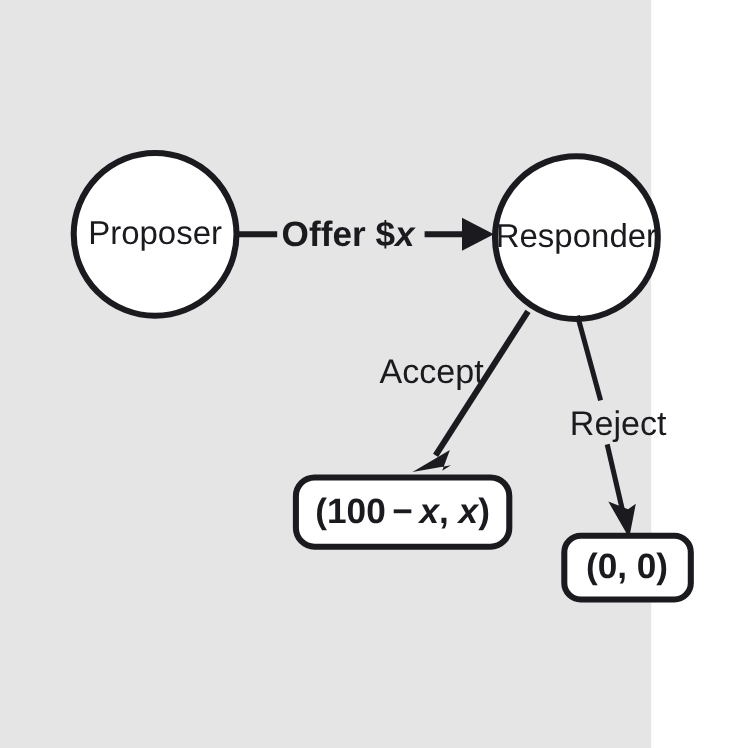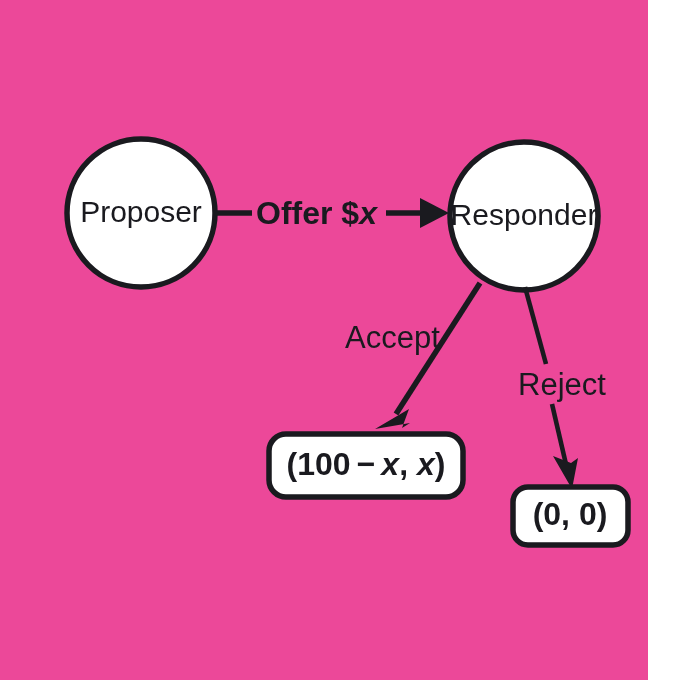--- a/index.html
+++ b/index.html
@@ -9,23 +9,23 @@
     background: #ffffff;
   }
   body {
     width: 680px;
     height: 680px;
     font-family: "Liberation Sans", sans-serif;
     overflow: hidden;
   }
   #canvas-wrap {
     position: relative;
-    width: 648px;
+    width: 592px;
     height: 680px;
-    background: #ec4899;
+    background: #e5e5e5;
   }
   svg#diagram {
     display: block;
     width: 680px;
     height: 680px;
   }
   .node-circle {
     fill: #ffffff;
     stroke: #1a1a1f;
     stroke-width: 5.5;

